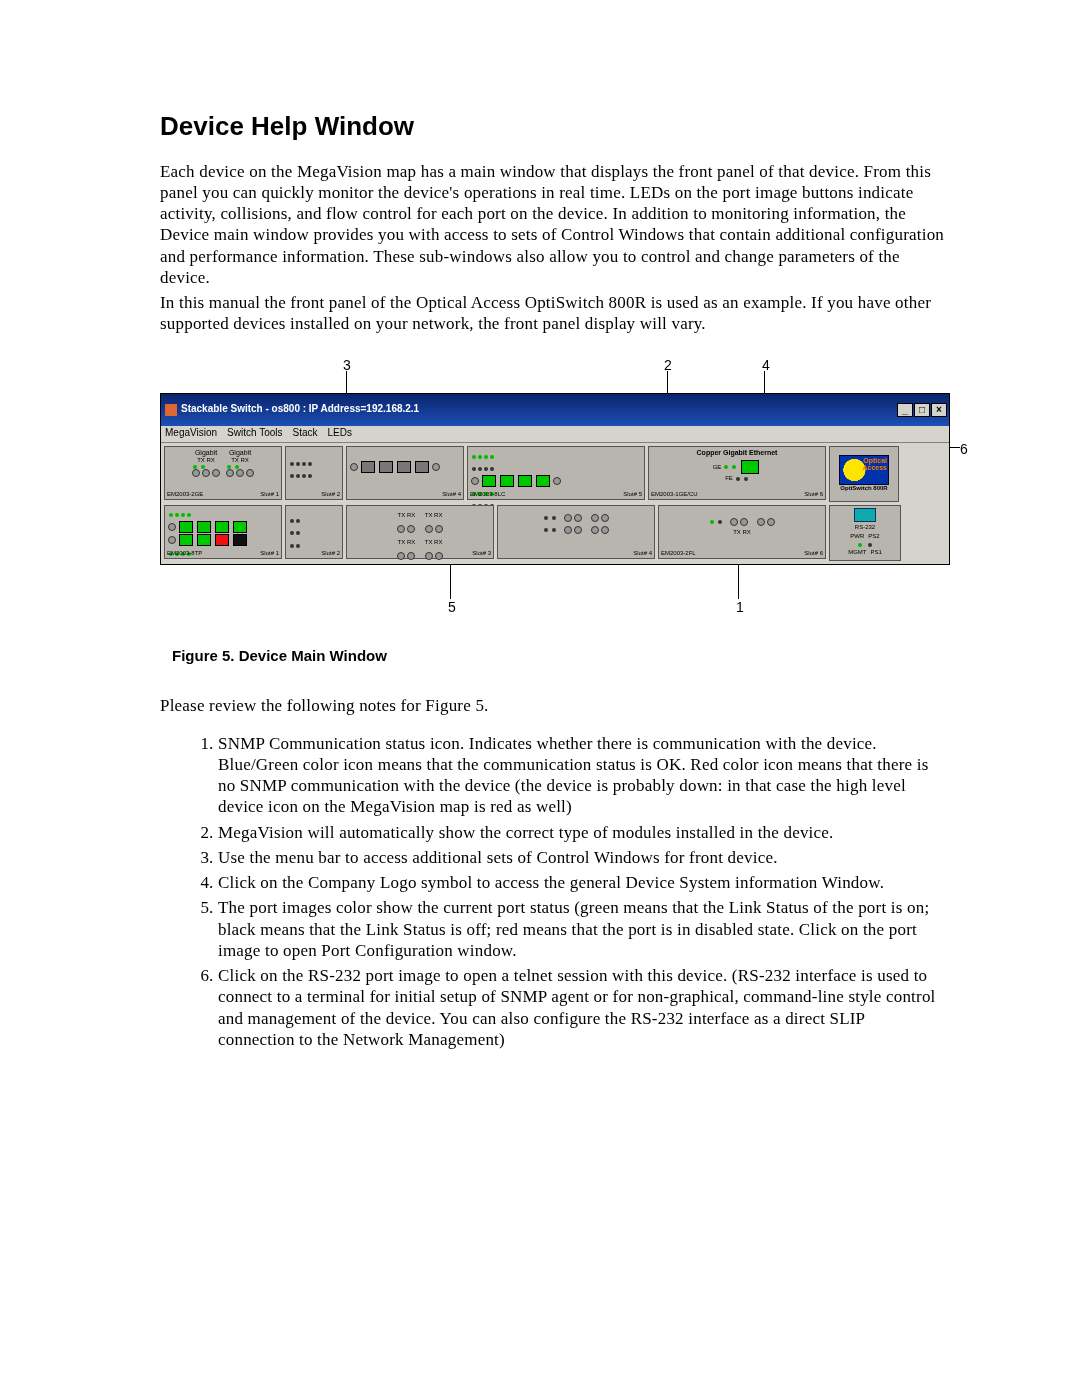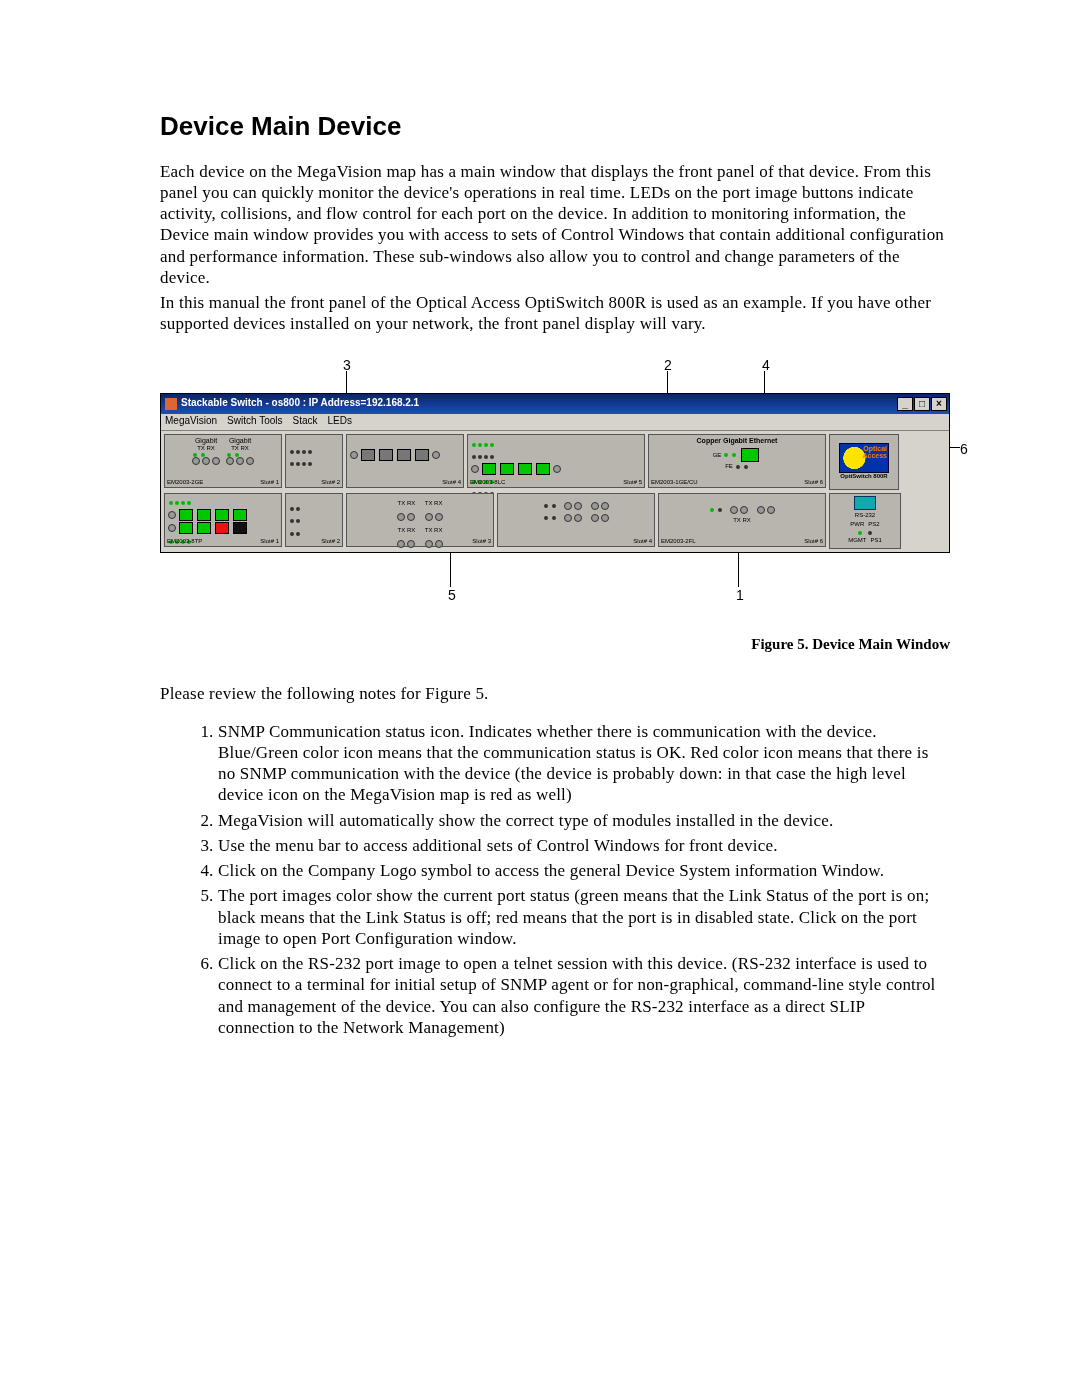--- a/index.html
+++ b/index.html
@@ -34,21 +34,21 @@
     background: #d6d2cc;
     width: 790px;
     box-sizing: border-box;
     font-family: Tahoma, Arial, sans-serif;
     font-size: 10px;
     color: #000;
   }
   .titlebar {
     background: linear-gradient(#0b246a,#1c4fb8);
     color: #fff;
-    height: 20px;
+    height: 32px;
     padding: 0 2px 0 4px;
     display: flex;
     align-items: center;
     font-weight: bold;
     font-size: 10px;
   }
   .titlebar .t-icon {
     width: 12px; height:12px; background:#d63; margin-right:4px;
   }
   .titlebar .spacer { flex:1; }
@@ -101,40 +101,39 @@
   .side-col {
     border:1px solid #555; background:#b8b4ae;
     display:flex; flex-direction:column; align-items:center; padding:2px 3px;
     gap:2px;
   }
   .rs232 { width:20px;height:12px;background:#1aa;border:1px solid #036; }
   .callout-line {
     position:absolute; background:#000;
   }
   .fig-caption {
-    font-family: Liberation Serif, serif;
+    font-family: Liberation Sans, sans-serif;
     font-weight: bold;
     font-size: 15px;
     margin: 34px 0 30px 12px;
-    text-align: right;
   }
   ol.notes {
     margin: 16px 0 0 0;
     padding: 0 10px 0 58px;
   }
   ol.notes li {
     margin-bottom: 4px;
     letter-spacing: 0.2px;
   }
   .intro-after-fig { margin-bottom:14px; letter-spacing:0.2px;}
 </style>
 </head>
 <body>
 
-<h1 class="page-title">Device Main Device</h1>
+<h1 class="page-title">Device Help Window</h1>
 
 <p class="body-para">Each device on the MegaVision map has a main window that displays the front panel of that device. From this panel you can quickly monitor the device's operations in real time. LEDs on the port image buttons indicate activity, collisions, and flow control for each port on the device. In addition to monitoring information, the Device main window provides you with access to sets of Control Windows that contain additional configuration and performance information. These sub-windows also allow you to control and change parameters of the device.</p>
 <p class="body-para">In this manual the front panel of the Optical Access OptiSwitch 800R is used as an example. If you have other supported devices installed on your network, the front panel display will vary.</p>
 
 <div class="figure-wrap" style="position:relative;">
 
   <div class="callout-row">
     <span class="callout" style="left:183px;top:0">3</span>
     <span class="callout" style="left:504px;top:0">2</span>
     <span class="callout" style="left:602px;top:0">4</span>

